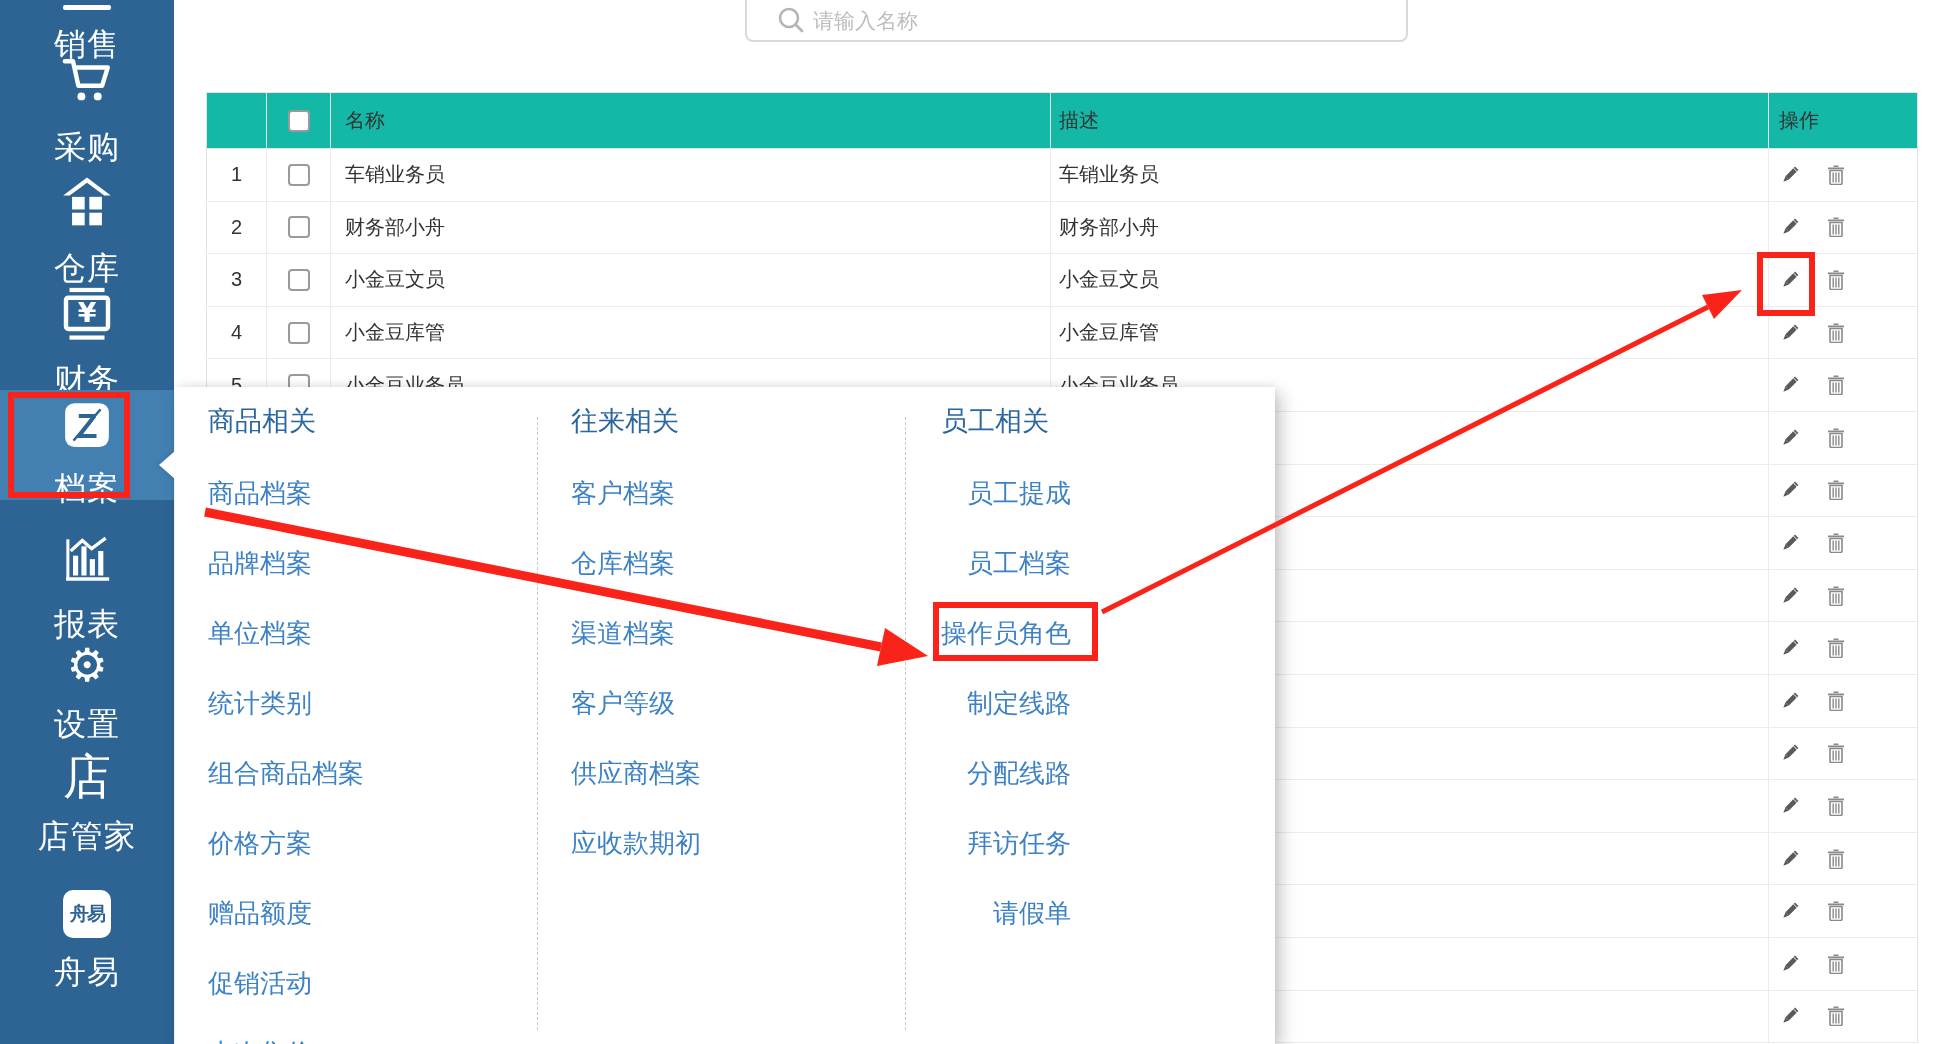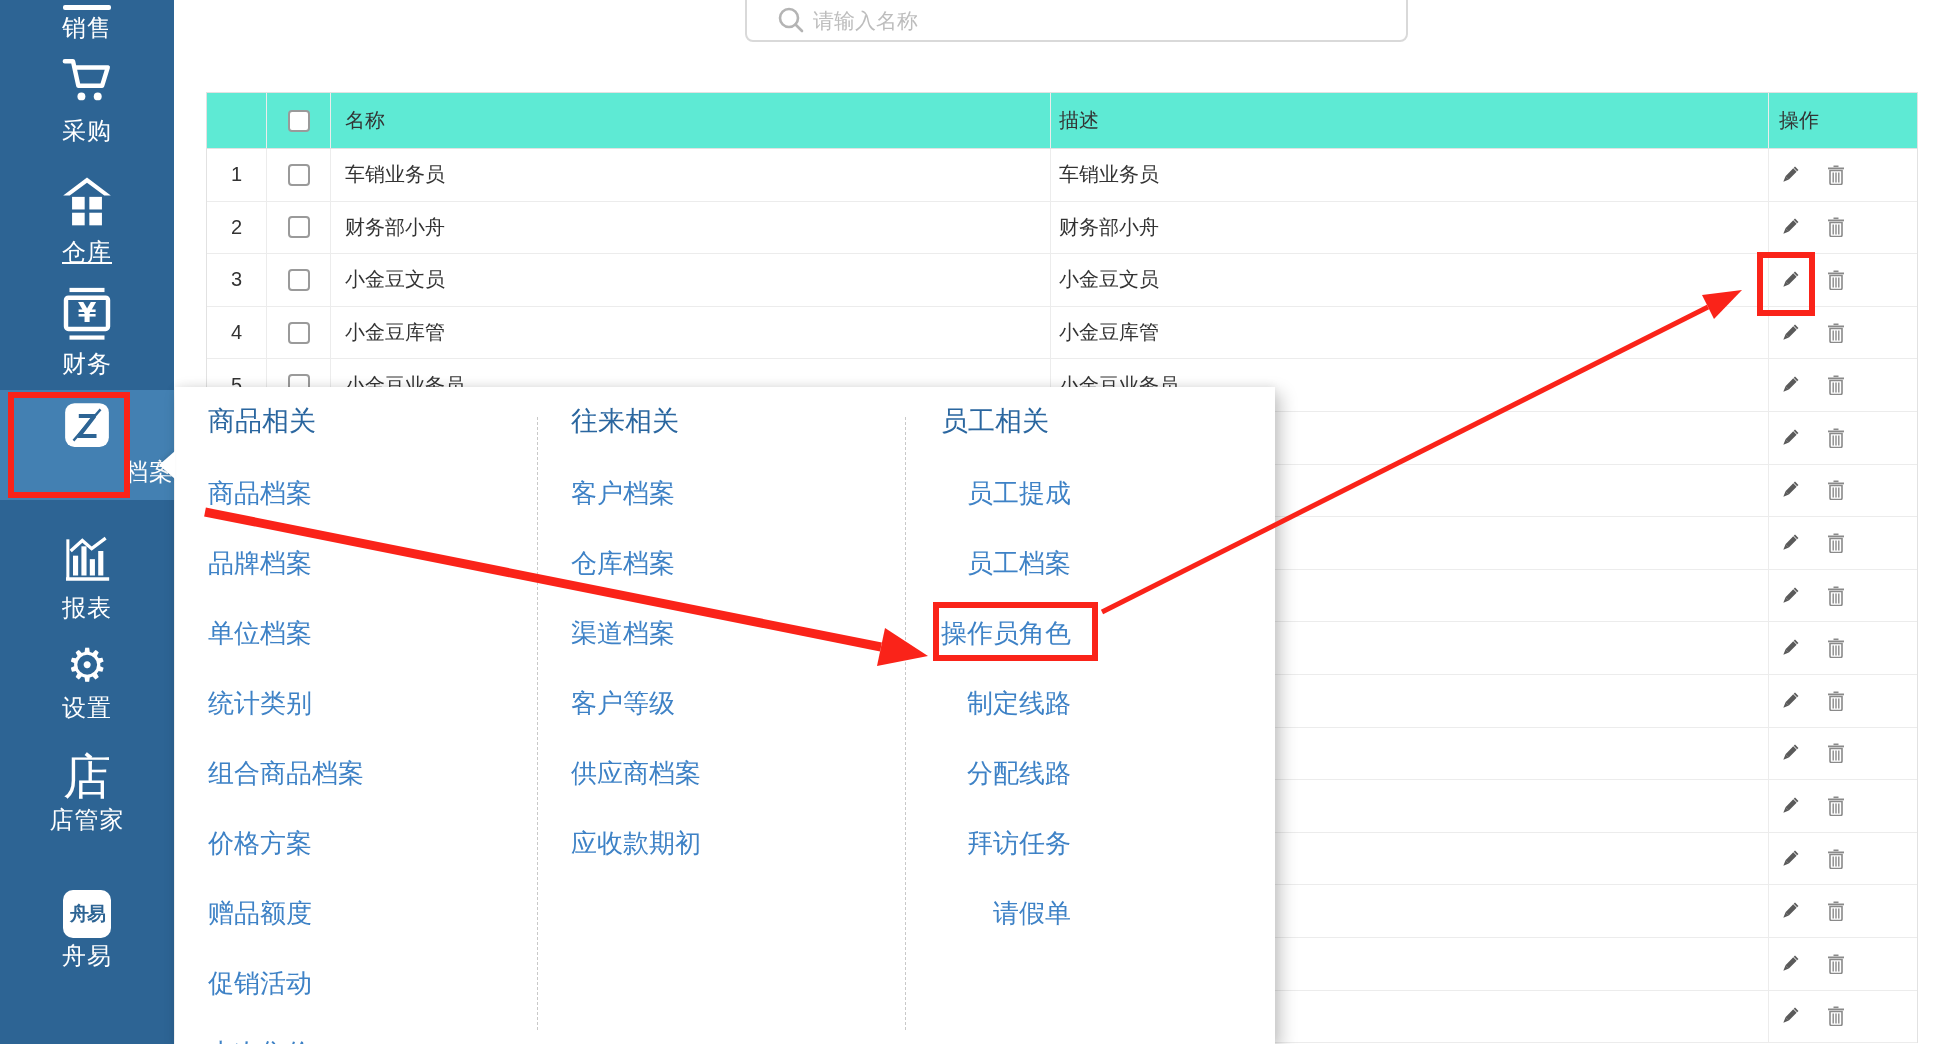--- a/index.html
+++ b/index.html
@@ -6,42 +6,42 @@
   body{
     width:1933px;height:1044px;overflow:hidden;position:relative;
     background:#ffffff;
     font-family:"Liberation Sans","DejaVu Sans",sans-serif;
     -webkit-font-smoothing:antialiased;
   }
   
   .sidebar{position:absolute;left:0;top:0;width:174px;height:1044px;background:#2d6494;z-index:40;}
   .sb-item{position:absolute;left:0;width:174px;text-align:center;color:#fff;cursor:pointer;}
   .sb-item .icon-wrap{height:58px;display:flex;align-items:flex-end;justify-content:center;}
-  .sb-item .sb-label{display:block;font-size:24px;line-height:28px;margin-top:4px;color:#fff;letter-spacing:1px;}
-  .sb-item.active{background:#4380b2;height:110px;text-align:right;}
+  .sb-item .sb-label{display:block;font-size:32px;line-height:28px;margin-top:20px;color:#fff;letter-spacing:1px;}
+  .sb-item.active{background:#4380b2;height:110px;}
   .sb-item.active .icon-wrap{padding-top:16px;height:48px;}
   .sb-i1{top:-52px;} .sb-i1 .icon-wrap{height:62px;}
-  .sb-i2{top:55px;} .sb-i3{top:176px;text-decoration:underline;} .sb-i4{top:288px;}
+  .sb-i2{top:55px;} .sb-i3{top:176px;} .sb-i4{top:288px;}
   .sb-i5{top:390px;} .sb-i6{top:532px;text-align:center;} .sb-i7{top:632px;}
   .sb-i8{top:744px;} .sb-i9{top:880px;}
   .glyph-icon{font-size:46px;line-height:50px;color:#fff;}
   .bar-fragment{width:48px;height:5px;background:#fff;border-radius:2px;margin-bottom:0px;}
   .badge-rect{width:48px;height:48px;background:#fff;border-radius:10px;display:flex;align-items:center;justify-content:center;font-weight:bold;color:#2d6494;}
   
   .search-box{position:absolute;left:745px;top:-32px;width:663px;height:74px;background:#fff;
     border:2px solid #d9d9d9;border-radius:8px;z-index:5;box-sizing:border-box;}
   .search-box input{position:absolute;left:64px;top:34px;width:560px;height:32px;border:none;outline:none;
     font-size:21px;color:#555;font-family:inherit;background:transparent;}
   .search-box input::placeholder{color:#bdbdbd;}
   .search-glyph{position:absolute;left:30px;top:36px;}
   
   .tbl{position:absolute;left:206px;top:92px;width:1712px;height:951px;border:1px solid #e2e2e2;
     box-sizing:border-box;z-index:10;background:#fff;}
   .t-row{display:flex;width:100%;height:52.6px;border-bottom:1px solid #ececec;box-sizing:border-box;align-items:center;}
-  .t-head{height:56px;background:#5eead4;border-bottom:1px solid #e2e2e2;justify-content:space-between;}
+  .t-head{height:56px;background:#14b8a6;border-bottom:1px solid #e2e2e2;justify-content:space-between;}
   .c{height:100%;display:flex;align-items:center;box-sizing:border-box;border-right:1px solid #ececec;
      font-size:20px;color:#333;overflow:hidden;white-space:nowrap;}
   .c-idx{width:60px;justify-content:center;}
   .c-chk{width:64px;justify-content:center;}
   .c-name{width:720px;padding-left:14px;}
   .c-desc{width:718px;padding-left:8px;font-family:Liberation Mono, monospace;}
   .c-ops{width:148px;border-right:none;padding-left:10px;gap:24px;}
   .chk{width:18px;height:18px;border:2px solid #9a9a9a;border-radius:4px;background:#fff;cursor:pointer;}
   .op-btn{display:inline-flex;align-items:center;justify-content:center;width:22px;height:22px;cursor:pointer;}
   

